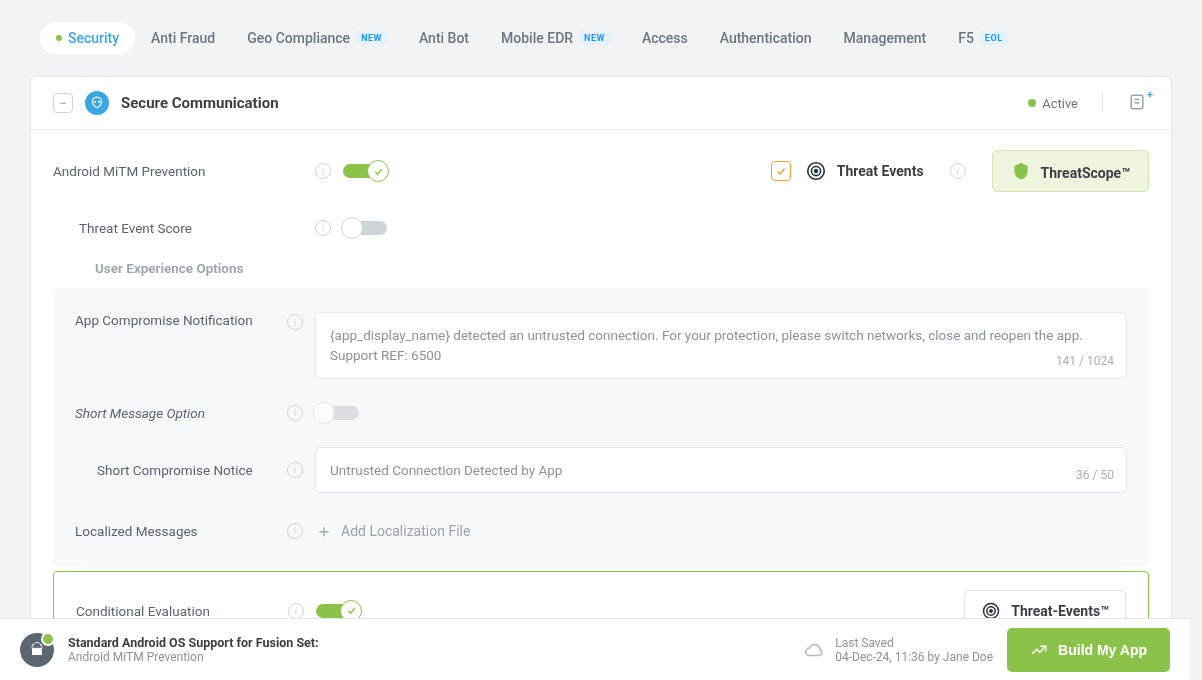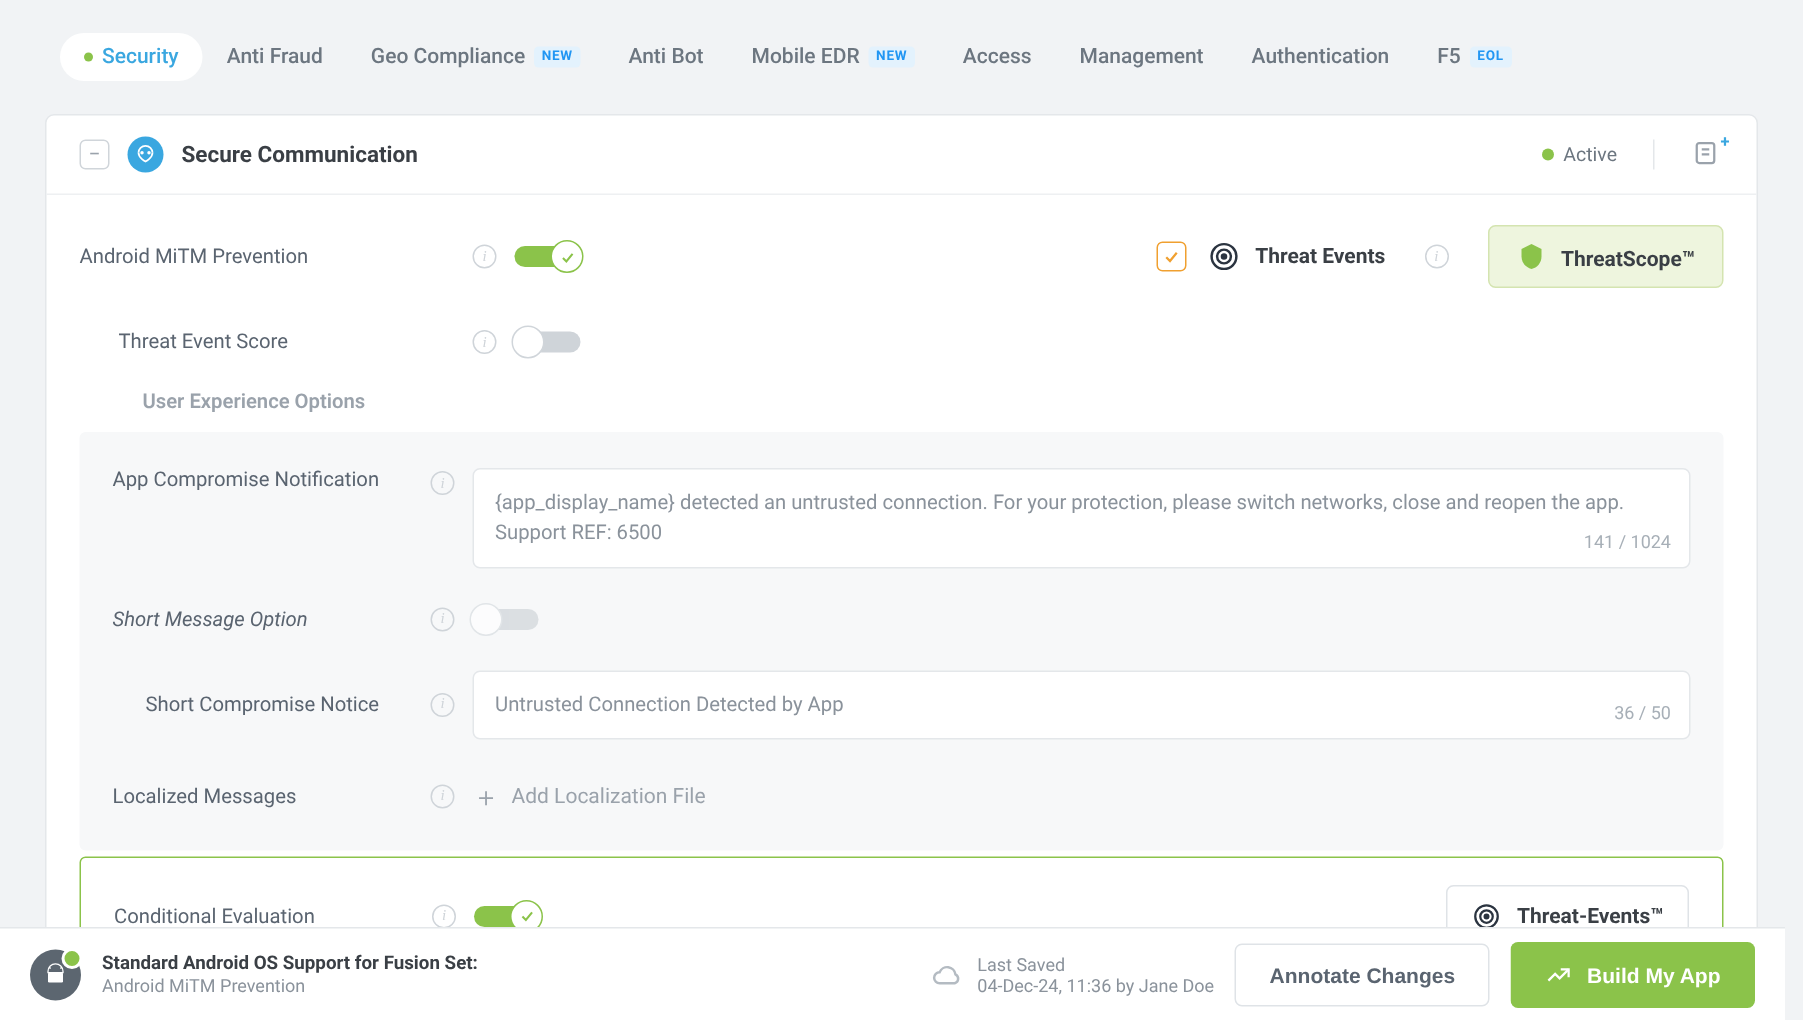--- a/index.html
+++ b/index.html
@@ -338,24 +338,24 @@
       <span>Anti Bot</span>
     </div>
   <div class="tab">
       <span>Mobile EDR</span>
       <span class="badge new">NEW</span>
     </div>
   <div class="tab">
       <span>Access</span>
     </div>
   <div class="tab">
+      <span>Authentication</span>
+    </div>
+  <div class="tab">
       <span>Management</span>
-    </div>
-  <div class="tab">
-      <span>Authentication</span>
     </div>
   <div class="tab">
       <span>F5</span>
       <span class="badge eol">EOL</span>
     </div>
 </div>
 
 <div class="panel">
   <div class="panel-header">
     <div class="collapse-btn">−</div>
@@ -521,21 +521,20 @@
     <span class="cloud">
       <svg viewBox="0 0 24 24" width="22" height="22" fill="none" stroke="currentColor" stroke-width="1.8">
           <path d="M7 18a4 4 0 0 1 0-8 6 6 0 0 1 11.5 1.5A3.5 3.5 0 0 1 18 18H7z"></path>
         </svg>
     </span>
     <div>
       <div>Last Saved</div>
       <div>04-Dec-24, 11:36 by Jane Doe</div>
     </div>
   </div>
-  <button class="btn btn-outline">Annotate Changes</button>
   <button class="btn btn-primary">
     <svg viewBox="0 0 24 24" fill="none" stroke="white" stroke-width="2">
         <path d="M3 17l6-6 4 4 8-8"></path>
         <path d="M14 7h7v7"></path>
       </svg>
     <span>Build My App</span>
   </button>
 </div>
 
 </body></html>

